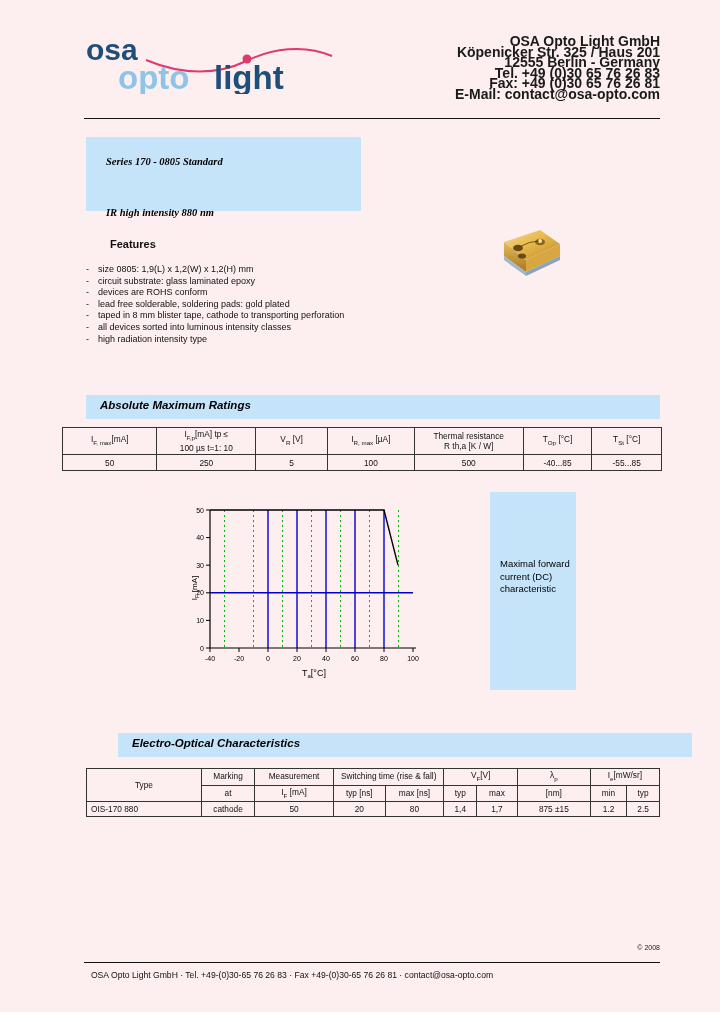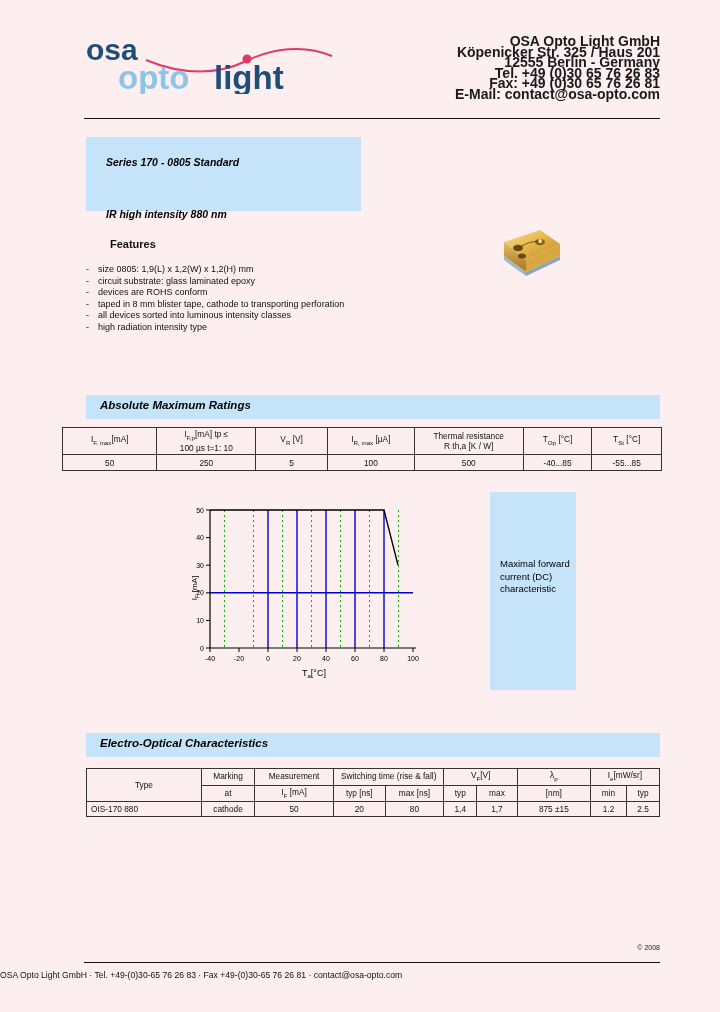--- a/index.html
+++ b/index.html
@@ -25,20 +25,21 @@
   .hdr-rule{position:absolute;left:84px;top:118px;width:576px;height:1px;background:#111;}
 
   
   .titlebox{
     position:absolute;left:86px;top:137px;width:275px;height:74px;
     background:#c5e4fa;
   }
   .titlebox div{
     font-style:italic;font-weight:bold;font-size:10.5px;color:#000;
     margin-left:20px;
+    font-family:Liberation Serif, serif;
   }
   .t1{margin-top:19px;}
   .t2{margin-top:40px;}
 
   
   .features-h{position:absolute;left:86px;top:238px;font-size:11px;font-weight:bold;padding-left:24px;}
   .features{position:absolute;left:86px;top:264px;width:300px;font-size:9px;line-height:11.6px;}
   .features li{list-style:none;position:relative;padding-left:12px;margin:0;}
   .features li:before{content:"-";position:absolute;left:0;top:0;}
   .features ul{margin:0;padding:0;}
@@ -49,21 +50,21 @@
   
   .secbar{
     position:absolute;left:86px;width:574px;height:24px;
     background:#c5e4fa;
   }
   .secbar span{
     display:block;padding:4px 0 0 14px;
     font-style:italic;font-weight:bold;font-size:11.5px;color:#000;
   }
   #sec-amr{top:395px;}
-  #sec-eoc{top:733px;}
+  #sec-eoc{top:733px;margin-left:32px;}
 
   
   table{border-collapse:collapse;position:absolute;font-size:8.3px;}
   table td,table th{
     border:1px solid #333;text-align:center;font-weight:normal;
     padding:1px 2px;color:#111;
   }
   #amr-table{left:62px;top:427px;width:600px;}
   #amr-table td.hd{height:24px;line-height:10px;}
   #amr-table td.val{height:13px;}
@@ -80,21 +81,21 @@
   }
   .callout p{
     margin:0;position:absolute;left:10px;top:66px;
     font-size:9.5px;line-height:12.5px;color:#000;
   }
 
   
   .copy{position:absolute;right:60px;top:944px;font-size:7px;color:#222;}
   .ftr-rule{position:absolute;left:84px;top:962px;width:576px;height:1px;background:#111;}
   .footer{
-    position:absolute;left:0;top:970px;width:584px;text-align:left;
+    position:absolute;left:0;top:970px;width:584px;text-align:center;
     font-size:8.6px;color:#111;
   }
 </style>
 </head>
 <body>
 
 <div class="page">
 
   <div class="header">
 
@@ -124,20 +125,21 @@
     <div class="t1">Series 170 - 0805 Standard</div>
     <div class="t2">IR high intensity 880 nm</div>
   </div>
 
   <div class="features-h">Features</div>
   <div class="features">
     <ul>
       <li>size 0805: 1,9(L) x 1,2(W) x 1,2(H) mm</li>
       <li>circuit substrate: glass laminated epoxy</li>
       <li>devices are ROHS conform</li>
+      <li>lead free solderable, soldering pads: gold plated</li>
       <li>taped in 8 mm blister tape, cathode to transporting perforation</li>
       <li>all devices sorted into luminous intensity classes</li>
       <li>high radiation intensity type</li>
     </ul>
   </div>
 
   <div class="photo">
     <svg width="72" height="56" viewBox="0 0 72 56">
       <defs>
         <linearGradient id="gold" x1="0" y1="0" x2="1" y2="1">

